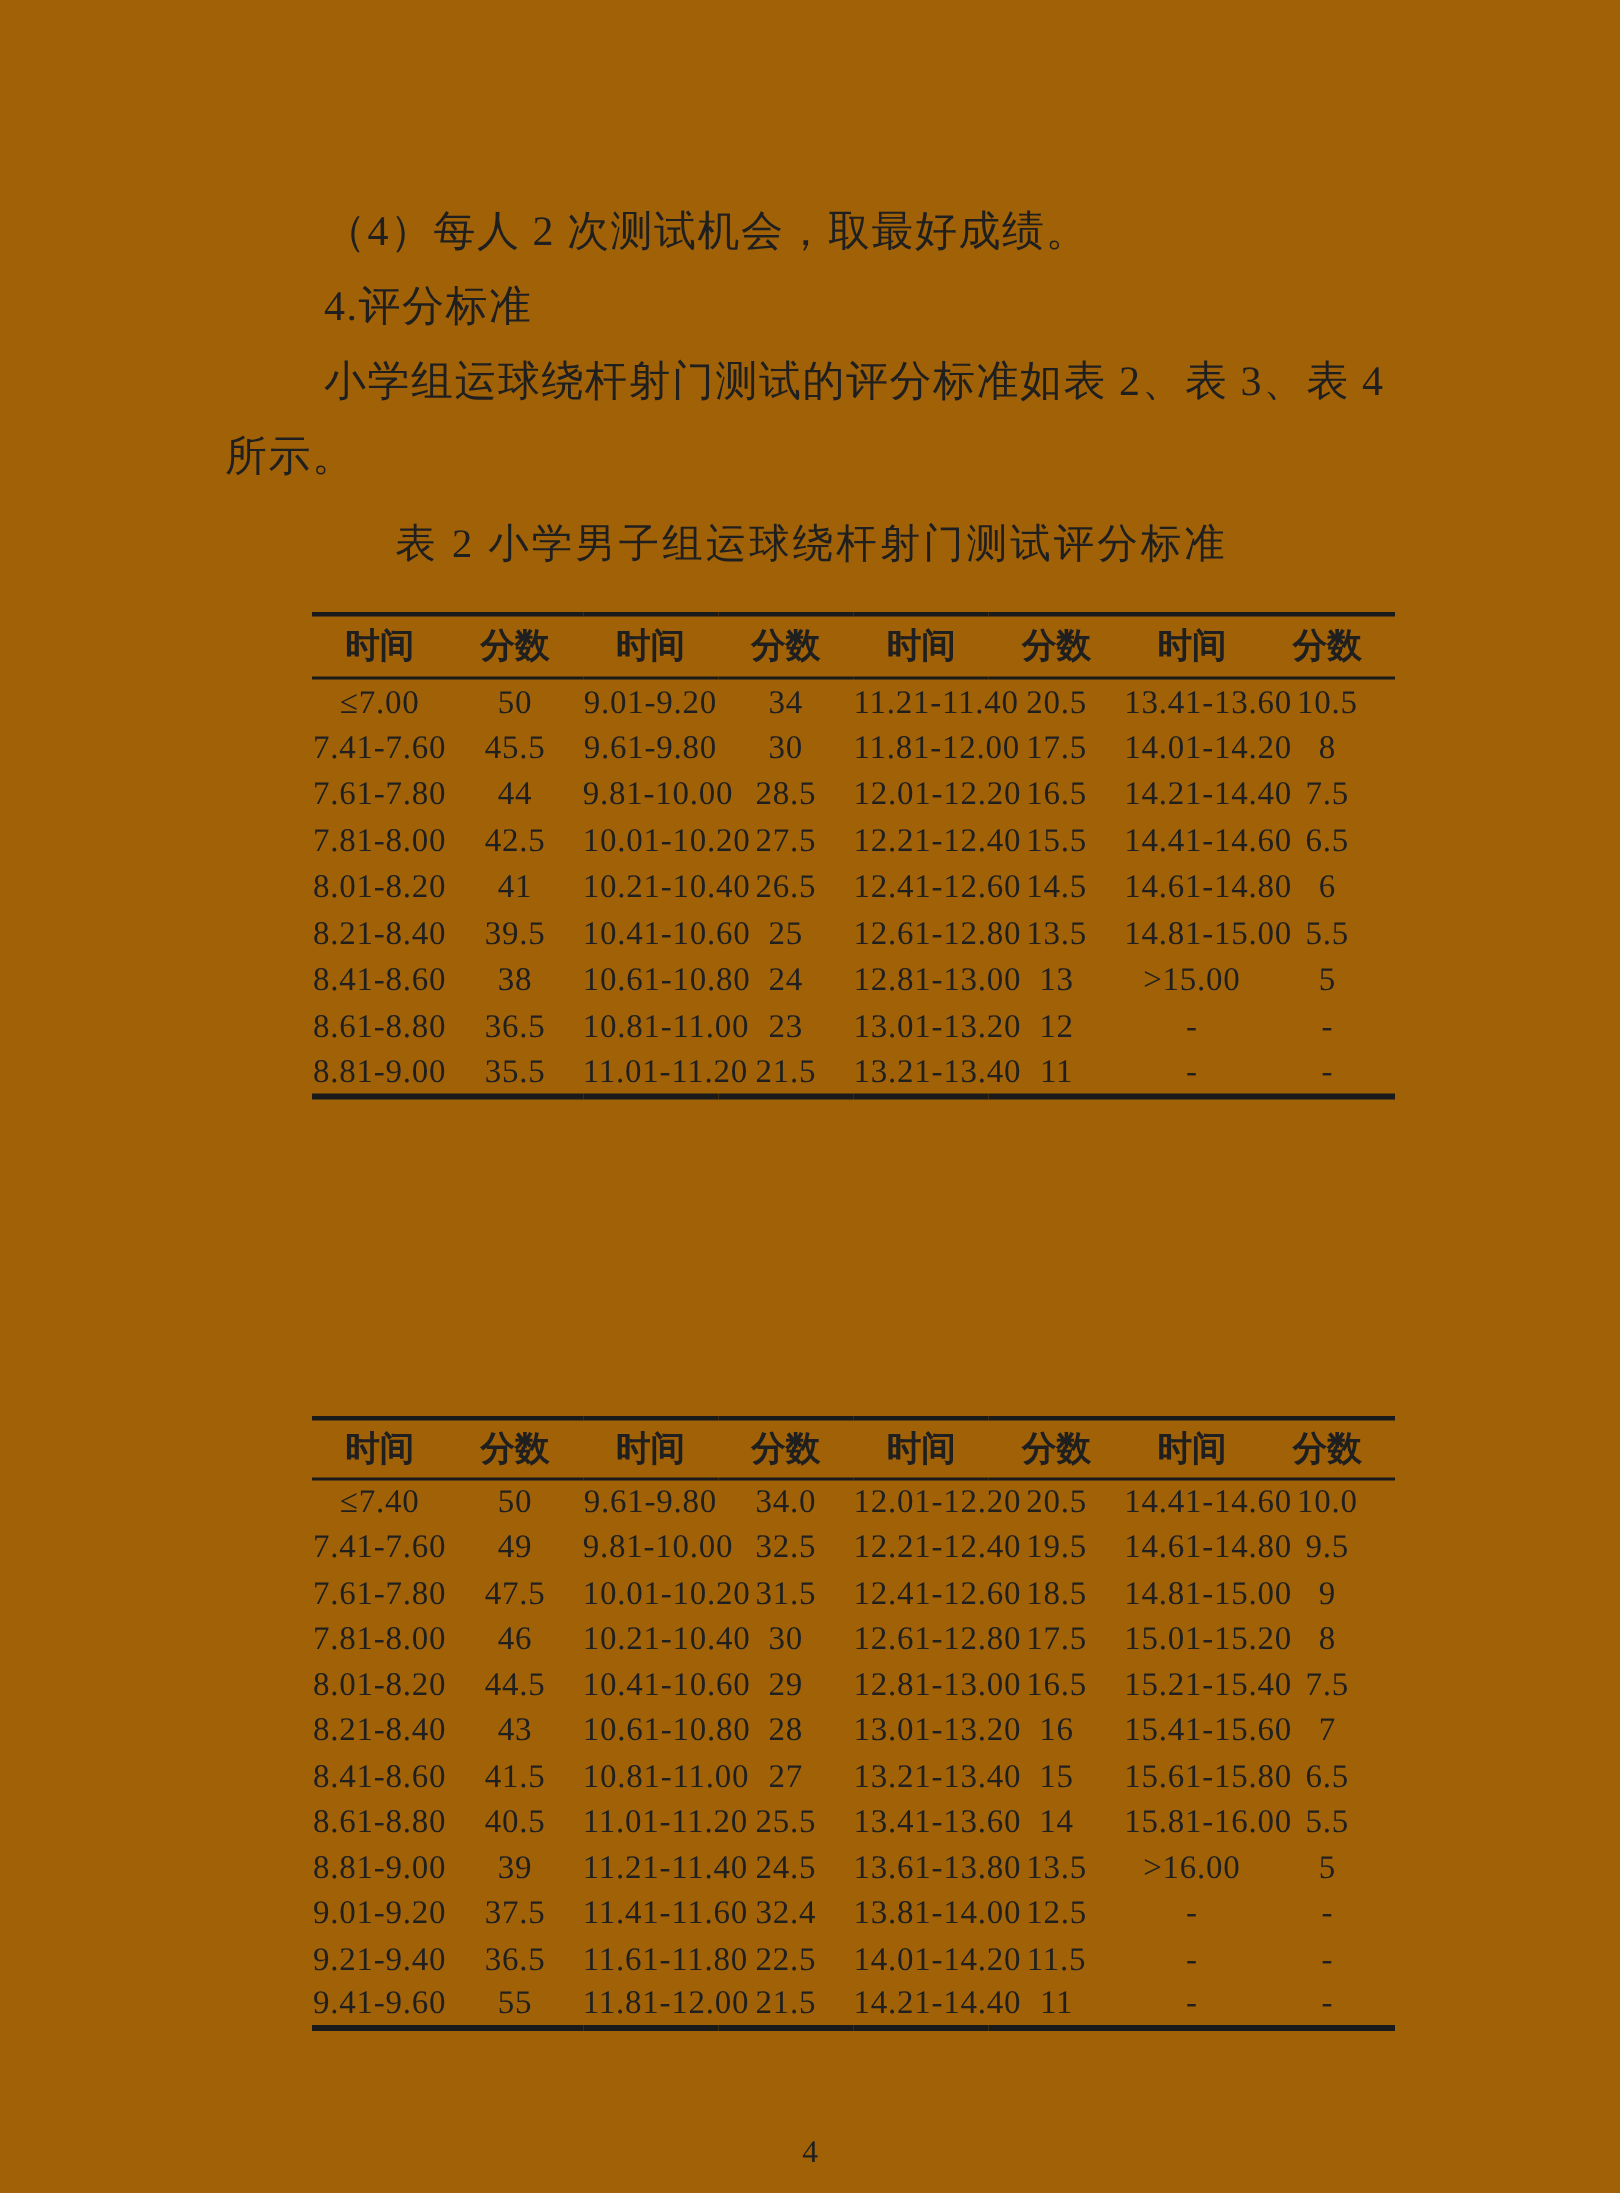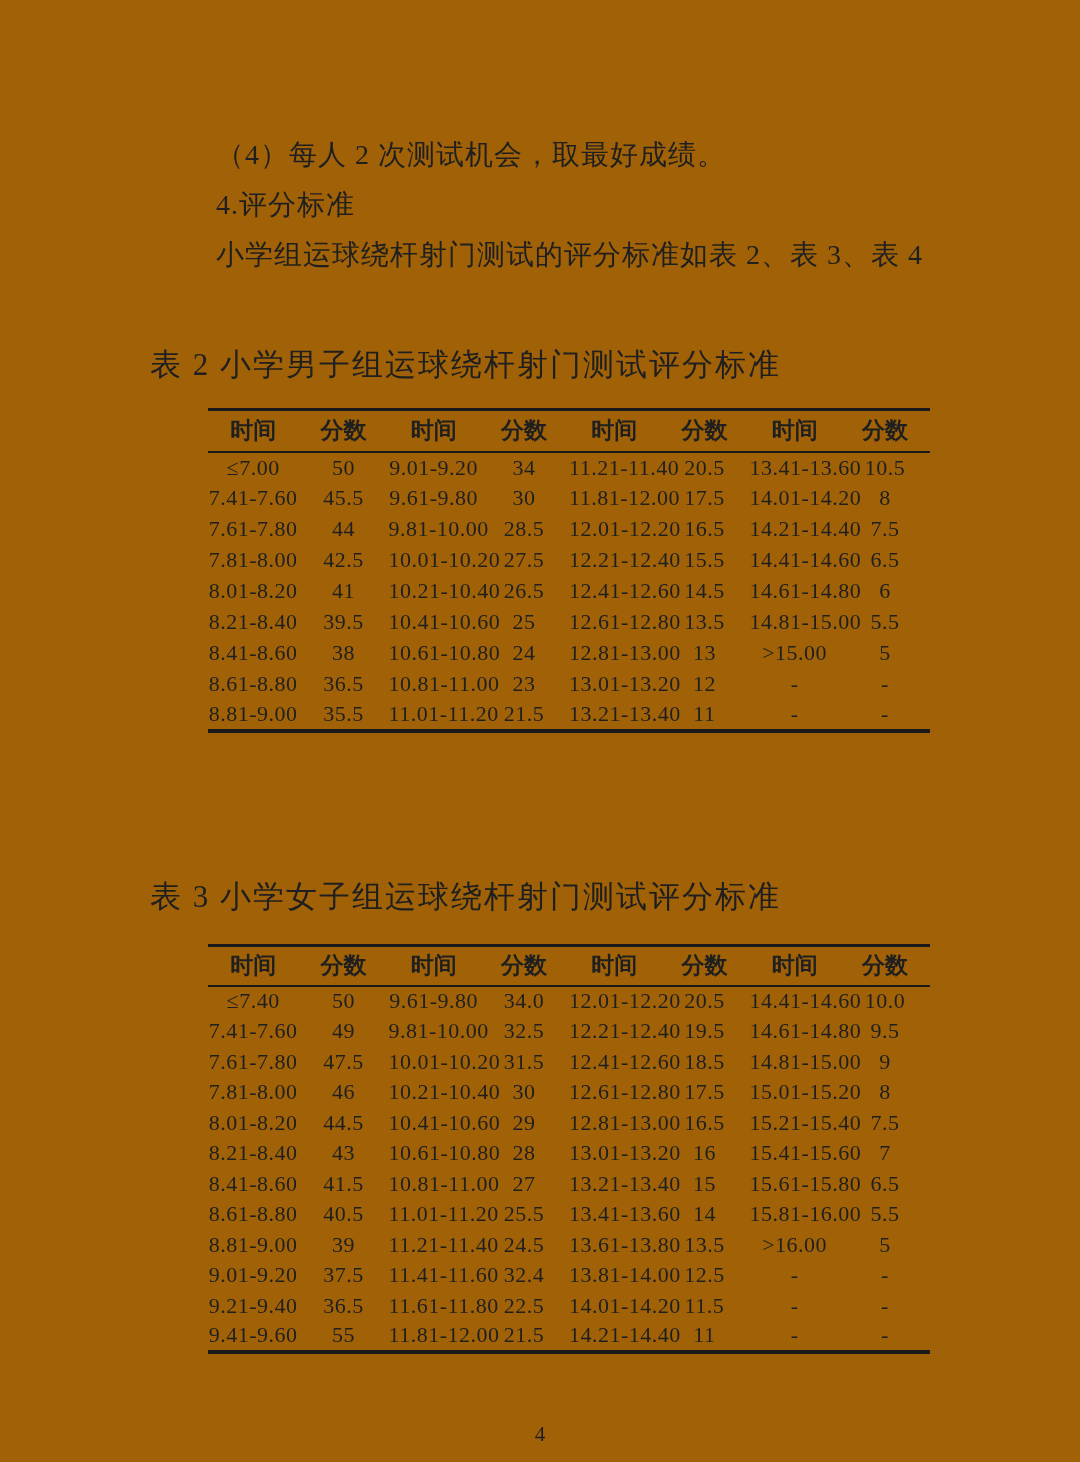--- a/index.html
+++ b/index.html
@@ -13,21 +13,21 @@
   }
 
   
   .body-text { position:absolute; left:150px; top:130px; width:784px; font-size:28px; }
   .body-text p { margin:0; line-height:50px; letter-spacing:1px; }
   .body-text p.indented { text-indent:66px; }
 
   
   .table-caption {
     position:absolute; left:150px; width:782px;
-    text-align:left; font-size:31px; letter-spacing:2px;font-family:Liberation Serif, serif;
+    text-align:center; font-size:27px; letter-spacing:2px;font-family:Liberation Serif, serif;
   }
   .caption-t2 { top:344px; }
   .caption-t3 { top:876px; }
 
   
   .score-table-wrap { position:absolute; left:208px; width:722px; }
   .wrap-t2 { top:408px; }
   .wrap-t3 { top:944px; }
 
   table.score-table {
@@ -57,20 +57,21 @@
 </style>
 </head>
 <body>
 
 <div class="page">
 
   <div class="body-text">
     <p class="indented">（4）每人 2 次测试机会，取最好成绩。</p>
     <p class="indented">4.评分标准</p>
     <p class="indented">小学组运球绕杆射门测试的评分标准如表 2、表 3、表 4</p>
+    <p>所示。</p>
   </div>
 
   <div class="table-caption caption-t2">表 2 小学男子组运球绕杆射门测试评分标准</div>
 
   <div class="score-table-wrap wrap-t2">
     <table class="score-table">
       <thead>
         <tr>
             <th>时间</th>
             <th>分数</th>
@@ -170,21 +171,20 @@
             <td>21.5</td>
             <td>13.21-13.40</td>
             <td>11</td>
             <td>-</td>
             <td>-</td>
           </tr>
         </tbody>
     </table>
   </div>
 
-  <div class="table-caption caption-t3">表 3 小学女子组运球绕杆射门测试评分标准</div>
 
   <div class="score-table-wrap wrap-t3">
     <table class="score-table">
       <thead>
         <tr>
             <th>时间</th>
             <th>分数</th>
             <th>时间</th>
             <th>分数</th>
             <th>时间</th>

